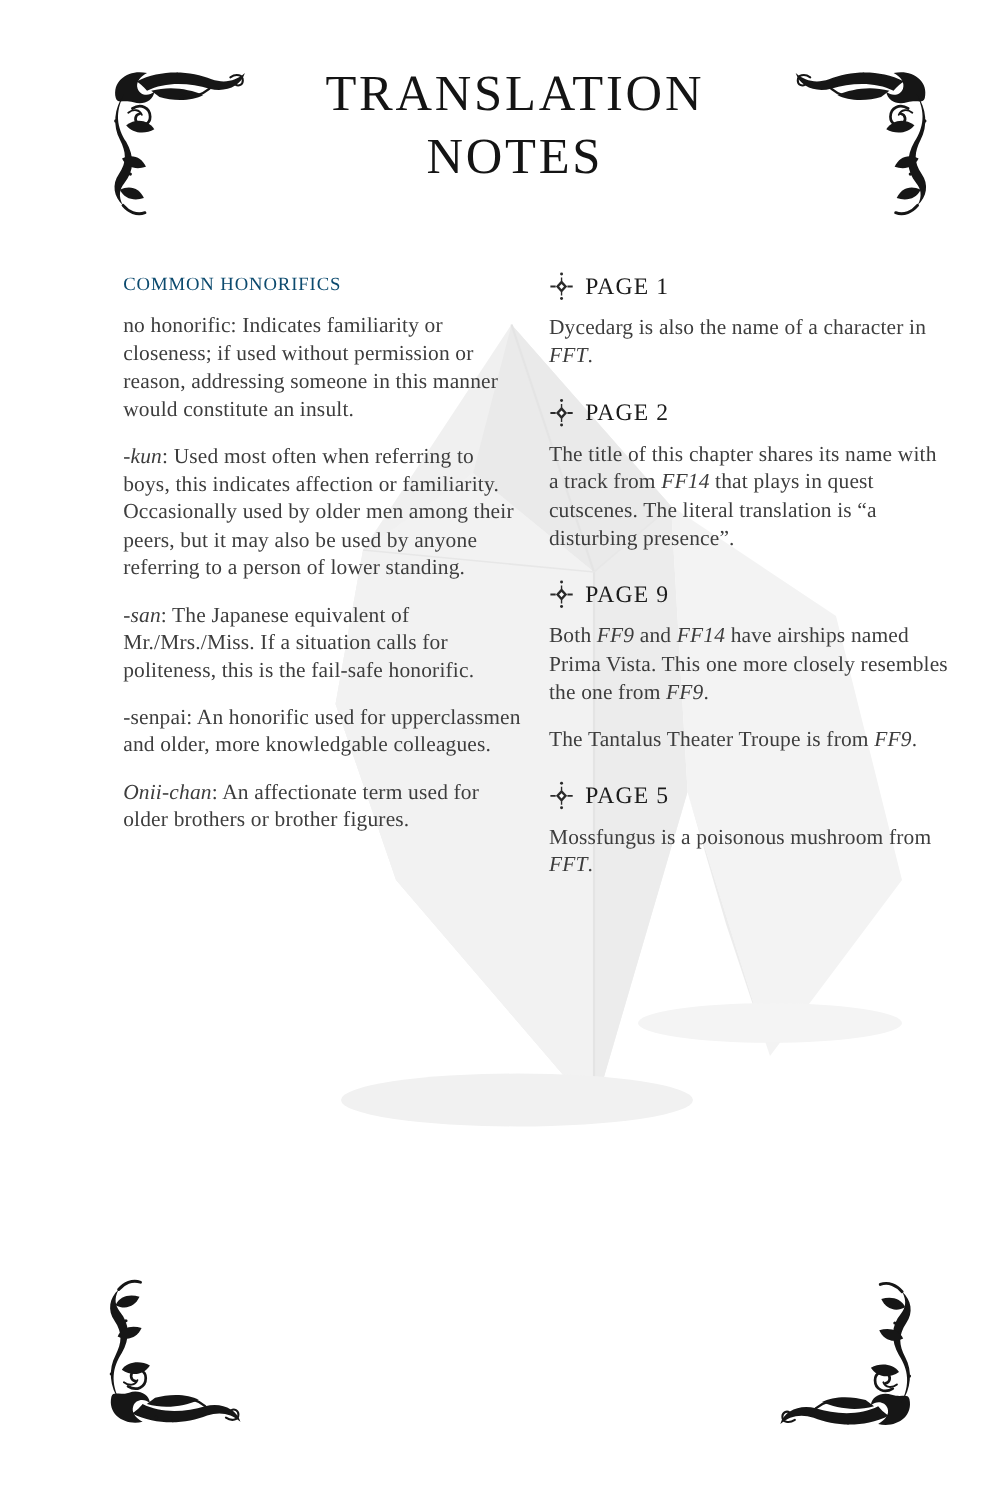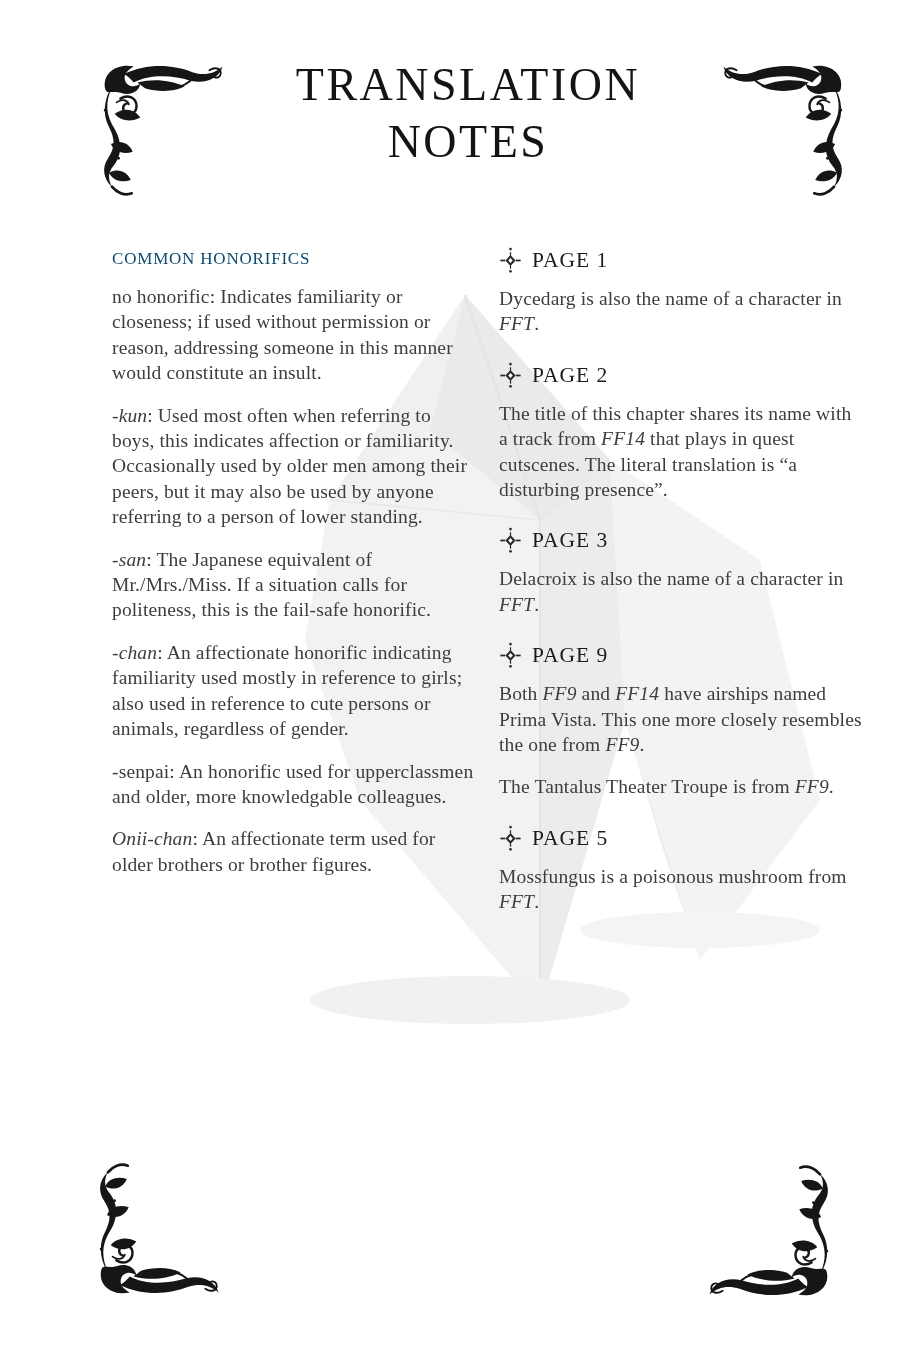--- a/index.html
+++ b/index.html
@@ -124,21 +124,20 @@
 </header>
 
 <main class="content">
 
   <section class="col">
     <h2 class="col-heading">COMMON HONORIFICS</h2>
     <div>
         <p><span>no honorific: Indicates familiarity or closeness; if used without permission or reason, addressing someone in this manner would constitute an insult.</span></p>
         <p><span class="it">-kun</span><span>: Used most often when referring to boys, this indicates affection or familiarity. Occasionally used by older men among their peers, but it may also be used by anyone referring to a person of lower standing.</span></p>
         <p><span class="it">-san</span><span>: The Japanese equivalent of Mr./Mrs./Miss. If a situation calls for politeness, this is the fail-safe honorific.</span></p>
-        <p><span class="it">-chan</span><span>: An affectionate honorific indicating familiarity used mostly in reference to girls; also used in reference to cute persons or animals, regardless of gender.</span></p>
         <p><span>-senpai: An honorific used for upperclassmen and older, more knowledgable colleagues.</span></p>
         <p><span class="it">Onii-chan</span><span>: An affectionate term used for older brothers or brother figures.</span></p>
       </div>
   </section>
 
   <section class="col">
     <div>
   <div class="section">
     <div class="section-heading">
       <svg class="rosette" viewBox="0 0 23 29">
@@ -156,31 +155,20 @@
       <svg class="rosette" viewBox="0 0 23 29">
               <use href="#rosetteIcon"></use>
             </svg>
       <span class="hd">PAGE 2</span>
     </div>
     <div>
             <p><span>The title of this chapter shares its name with a track from </span><span class="it">FF14</span><span> that plays in quest cutscenes. The literal translation is “a disturbing presence”.</span></p>
           </div>
   </div>
 
-  <div class="section">
-    <div class="section-heading">
-      <svg class="rosette" viewBox="0 0 23 29">
-              <use href="#rosetteIcon"></use>
-            </svg>
-      <span class="hd">PAGE 3</span>
-    </div>
-    <div>
-            <p><span>Delacroix is also the name of a character in </span><span class="it">FFT</span><span>.</span></p>
-          </div>
-  </div>
 
   <div class="section">
     <div class="section-heading">
       <svg class="rosette" viewBox="0 0 23 29">
               <use href="#rosetteIcon"></use>
             </svg>
       <span class="hd">PAGE 9</span>
     </div>
     <div>
             <p><span>Both </span><span class="it">FF9</span><span> and </span><span class="it">FF14</span><span> have airships named Prima Vista. This one more closely resembles the one from </span><span class="it">FF9</span><span>.</span></p>

